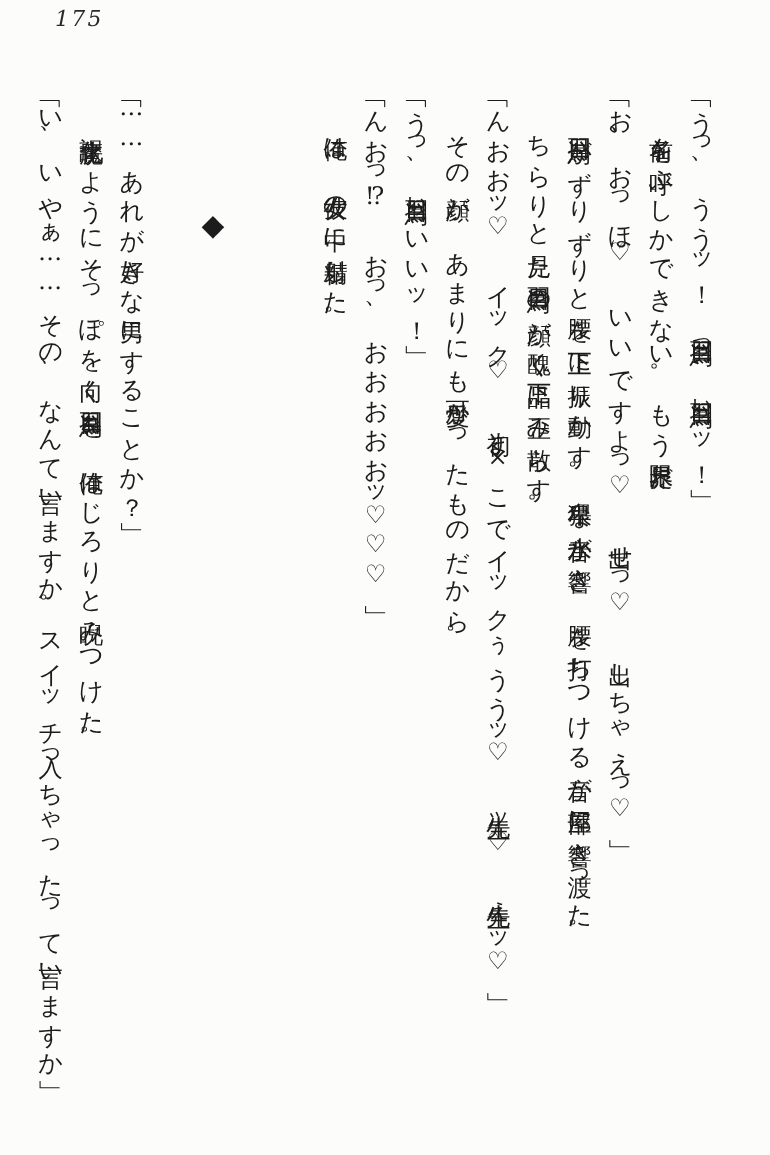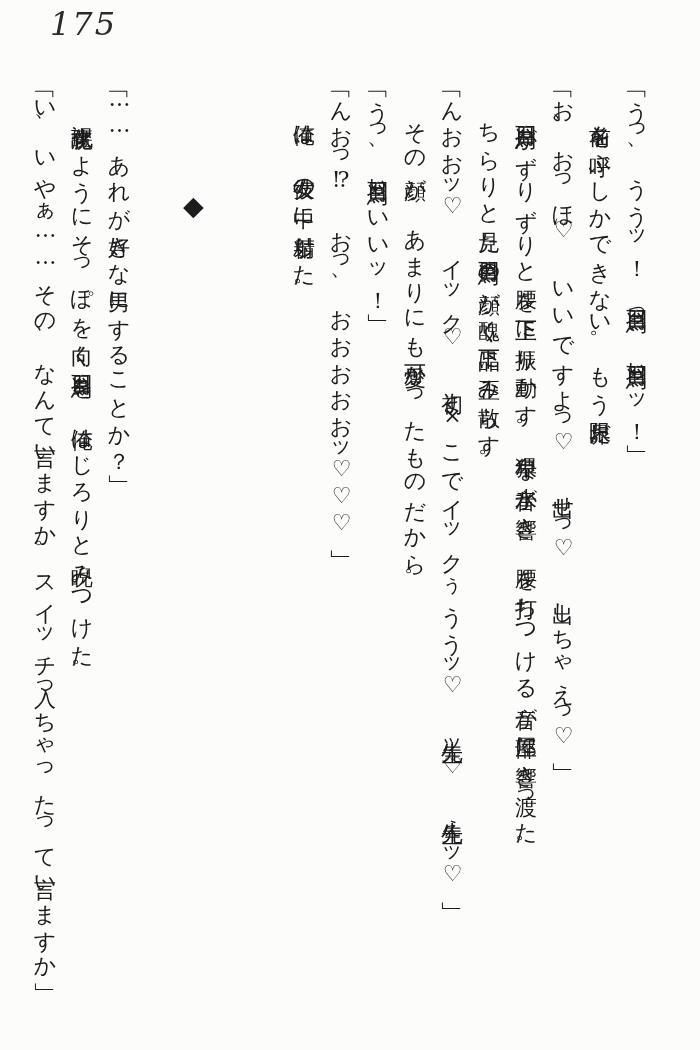--- a/index.html
+++ b/index.html
@@ -15,21 +15,21 @@
     height: 1050px;
     background: #fcfcfb;
     color: #1c1c1c;
     font-family: "DejaVu Serif", "DejaVu Sans", serif;
     overflow: hidden;
   }
   .page-number {
     position: absolute;
     top: 5px;
     left: 50px;
-    font-size: 32px;
+    font-size: 20px;
     font-style: italic;
     letter-spacing: 2px;
     color: #2b2b2b;
   }
   .text-block {
     position: absolute;
     top: 84px;
     right: 44px;
     height: 910px;
     writing-mode: vertical-rl;

